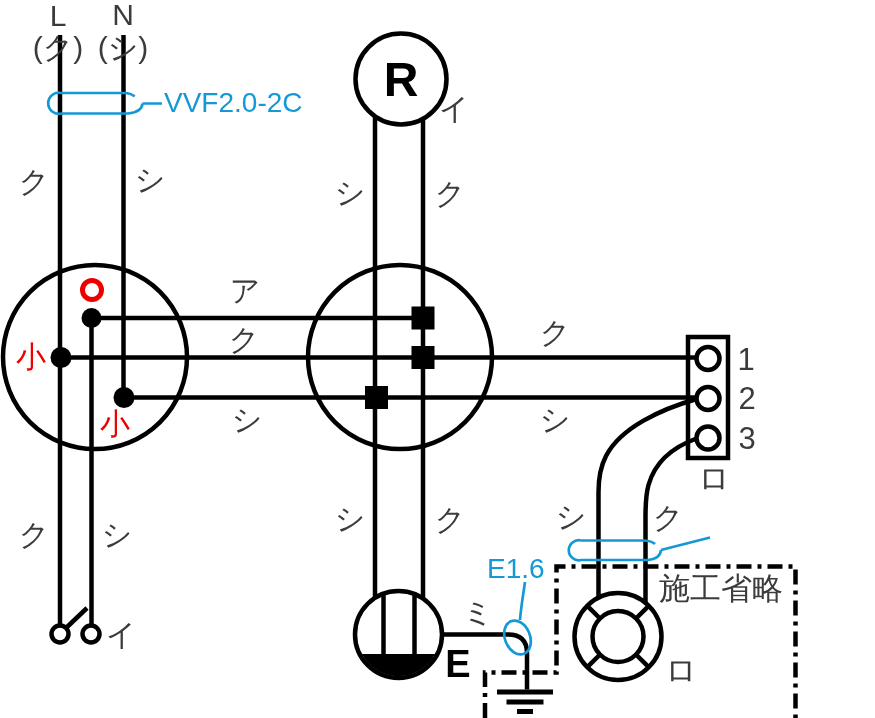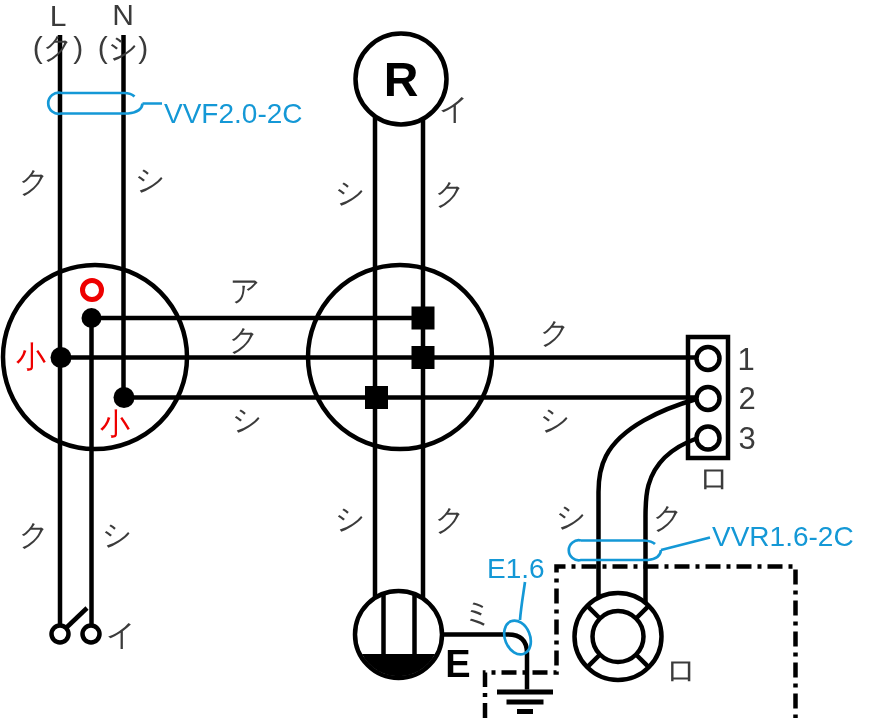--- a/index.html
+++ b/index.html
@@ -114,21 +114,21 @@
     <g>
       <path class="blue-line" d="M525,582 C523,596 521,607 520,620"></path>
       <ellipse cx="517.5" cy="637.5" rx="12.5" ry="17.5" transform="rotate(-22 517.5 637.5)" class="blue-line"></ellipse>
     </g>
   </svg>
 
   <div class="lbl" style="left:58px;top:16px">L</div>
   <div class="lbl" style="left:123px;top:15px">N</div>
   <div class="lbl" style="left:58px;top:48px">(ク)</div>
   <div class="lbl" style="left:123px;top:48px">(シ)</div>
-  <div class="lbl blue anchor-left" style="left:164px;top:114px">VVF2.0-2C</div>
+  <div class="lbl blue anchor-left" style="left:164px;top:103px">VVF2.0-2C</div>
 
   <div class="lbl" style="left:34px;top:182px">ク</div>
   <div class="lbl" style="left:150px;top:180px">シ</div>
 
   <div class="lbl black big" style="left:401px;top:80px">R</div>
   <div class="lbl" style="left:454px;top:109px">イ</div>
   <div class="lbl" style="left:350px;top:193px">シ</div>
   <div class="lbl" style="left:450px;top:194px">ク</div>
 
   <div class="lbl" style="left:245px;top:291px">ア</div>
@@ -147,20 +147,20 @@
   <div class="lbl fs31" style="left:714px;top:478px">ロ</div>
 
   <div class="lbl" style="left:350px;top:519px">シ</div>
   <div class="lbl" style="left:450px;top:520px">ク</div>
   <div class="lbl" style="left:34px;top:535px">ク</div>
   <div class="lbl" style="left:117px;top:535px">シ</div>
   <div class="lbl" style="left:121px;top:635px">イ</div>
 
   <div class="lbl" style="left:571px;top:517px">シ</div>
   <div class="lbl" style="left:668px;top:518px">ク</div>
-  <div class="lbl blue anchor-left" style="left:712px;top:537px">VVR1.6-2C</div>
   <div class="lbl blue anchor-left" style="left:487px;top:569px">E1.6</div>
 
+  <div class="lbl fs31 anchor-left" style="left:659px;top:588px">施工省略</div>
   <div class="lbl" style="left:478px;top:613px">ミ</div>
   <div class="lbl black ebig" style="left:458px;top:664px">E</div>
   <div class="lbl fs31" style="left:681px;top:670px">ロ</div>
 
 </div>
 
 </body></html>

